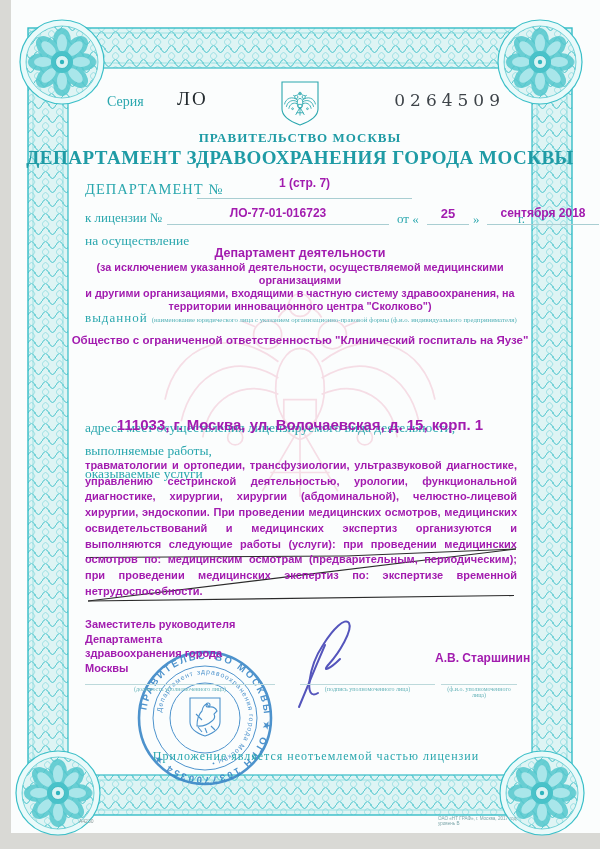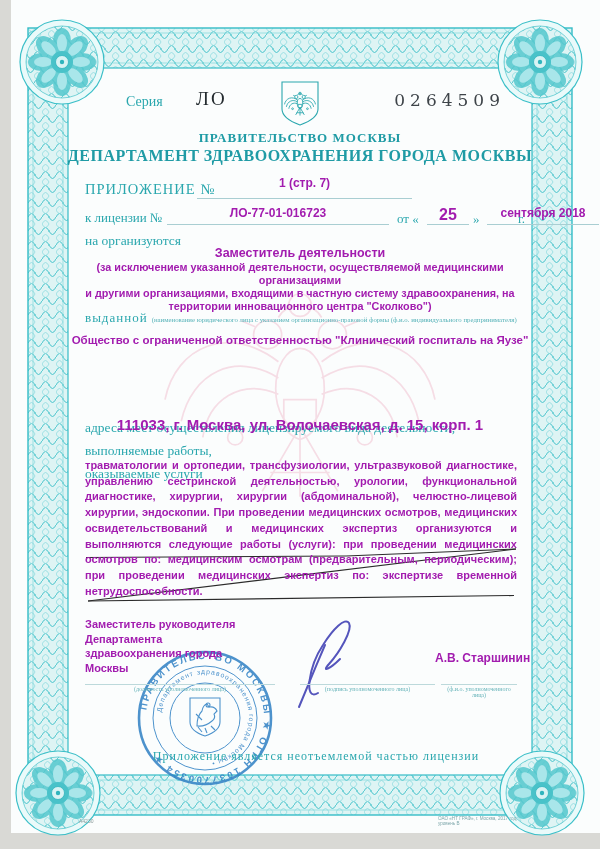--- a/index.html
+++ b/index.html
@@ -11,40 +11,40 @@
   .page{
     position:absolute;left:11px;top:0;right:0;bottom:16px;
     background:#fbfdfd;
   }
   .deco{position:absolute;left:0;top:0;pointer-events:none;}
   .content{position:absolute;left:0;top:0;width:600px;height:849px;}
 
   .teal{color:#2aa7ae;}
   .val{font-family:"Liberation Sans",sans-serif;font-weight:bold;color:#a21caf;}
 
-  .serial-row{position:absolute;top:88px;left:91px;right:85px;height:30px;}
+  .serial-row{position:absolute;top:88px;left:72px;right:85px;height:30px;}
   .series-label{position:absolute;left:35px;top:6px;font-size:14px;}
   .series-value{position:absolute;left:105px;top:0px;font-size:19px;color:#232a2e;letter-spacing:2px;font-family:"Liberation Serif",serif;}
   .serial-number{position:absolute;right:10px;top:2px;font-size:17px;letter-spacing:5px;color:#3e4449;font-family:"DejaVu Serif",serif;}
 
   .gov1{position:absolute;top:130px;left:0;width:100%;text-align:center;font-size:13px;font-weight:bold;letter-spacing:1px;color:#1f9ba5;}
-  .gov2{position:absolute;top:147px;left:0;width:100%;text-align:center;font-size:16px;font-weight:bold;letter-spacing:.5px;color:#1f9ba5;}
+  .gov2{position:absolute;top:147px;left:0;width:100%;text-align:center;font-size:19px;font-weight:bold;letter-spacing:.5px;color:#1f9ba5;}
 
   .annex-row{position:absolute;top:180px;left:85px;right:85px;height:26px;}
   .annex-label{font-size:14.5px;letter-spacing:1px;}
   .annex-line{position:absolute;left:112px;top:18px;width:215px;border-bottom:1px solid #a9ced2;}
   .annex-value{position:absolute;left:112px;top:-4px;width:215px;text-align:center;font-size:12px;}
 
   .lic-row{position:absolute;top:206px;left:85px;right:85px;height:24px;font-size:13px;}
   .lic-label{position:absolute;left:0;top:4px;}
   .lic-line{position:absolute;left:82px;top:18px;width:222px;border-bottom:1px solid #a9ced2;}
   .lic-value{position:absolute;left:82px;top:0px;width:222px;text-align:center;font-size:12px;}
   .from-label{position:absolute;left:312px;top:5px;}
   .day-line{position:absolute;left:342px;top:18px;width:42px;border-bottom:1px solid #a9ced2;}
-  .day-value{position:absolute;left:342px;top:0px;width:42px;text-align:center;font-size:16px;}
+  .day-value{position:absolute;left:342px;top:0px;width:42px;text-align:center;font-size:13px;}
   .quote-close{position:absolute;left:388px;top:5px;}
   .month-line{position:absolute;left:402px;top:18px;width:112px;border-bottom:1px solid #a9ced2;}
   .month-value{position:absolute;left:402px;top:0px;width:112px;text-align:center;font-size:12px;}
   .year-suffix{position:absolute;right:-10px;top:5px;}
 
   .activity-label{position:absolute;top:233px;left:85px;font-size:13.5px;}
   .activity-title{position:absolute;top:246px;left:0;width:100%;text-align:center;font-size:12.5px;}
   .activity-subtitle{position:absolute;top:261px;left:80px;width:440px;text-align:center;font-size:10.8px;line-height:13px;white-space:pre-line;}
 
   .issued-row{position:absolute;top:308px;left:85px;right:80px;}
@@ -222,40 +222,40 @@
   <div class="serial-row">
     <span class="series-label teal">Серия</span>
     <span class="series-value">ЛО</span>
     <span class="serial-number">0264509</span>
   </div>
 
   <div class="gov1">ПРАВИТЕЛЬСТВО МОСКВЫ</div>
   <div class="gov2">ДЕПАРТАМЕНТ ЗДРАВООХРАНЕНИЯ ГОРОДА МОСКВЫ</div>
 
   <div class="annex-row">
-    <span class="annex-label teal">ПРИЛОЖЕНИЕ  №</span>
+    <span class="annex-label teal">ДЕПАРТАМЕНТ  №</span>
     <span class="annex-line"></span>
     <span class="annex-value val">1 (стр. 7)</span>
   </div>
 
   <div class="lic-row">
     <span class="lic-label teal">к лицензии №</span>
     <span class="lic-line"></span>
     <span class="lic-value val">ЛО-77-01-016723</span>
     <span class="from-label teal">от «</span>
     <span class="day-line"></span>
     <span class="day-value val">25</span>
     <span class="quote-close teal">»</span>
     <span class="month-line"></span>
     <span class="month-value val">сентября 2018</span>
     <span class="year-suffix teal">г.</span>
   </div>
 
-  <div class="activity-label teal">на организуются</div>
-  <div class="activity-title val">Заместитель деятельности</div>
+  <div class="activity-label teal">на осуществление</div>
+  <div class="activity-title val">Департамент деятельности</div>
   <div class="activity-subtitle val">(за исключением указанной деятельности, осуществляемой медицинскими организациями
 и другими организациями, входящими в частную систему здравоохранения, на
 территории инновационного центра "Сколково")</div>
 
   <div class="issued-row">
     <span class="issued-label teal">выданной</span>
     <span class="issued-caption">(наименование юридического лица с указанием организационно-правовой формы  (ф.и.о. индивидуального предпринимателя)</span>
   </div>
   <div class="org-name val">Общество с ограниченной ответственностью "Клинический госпиталь на Яузе"</div>
 

